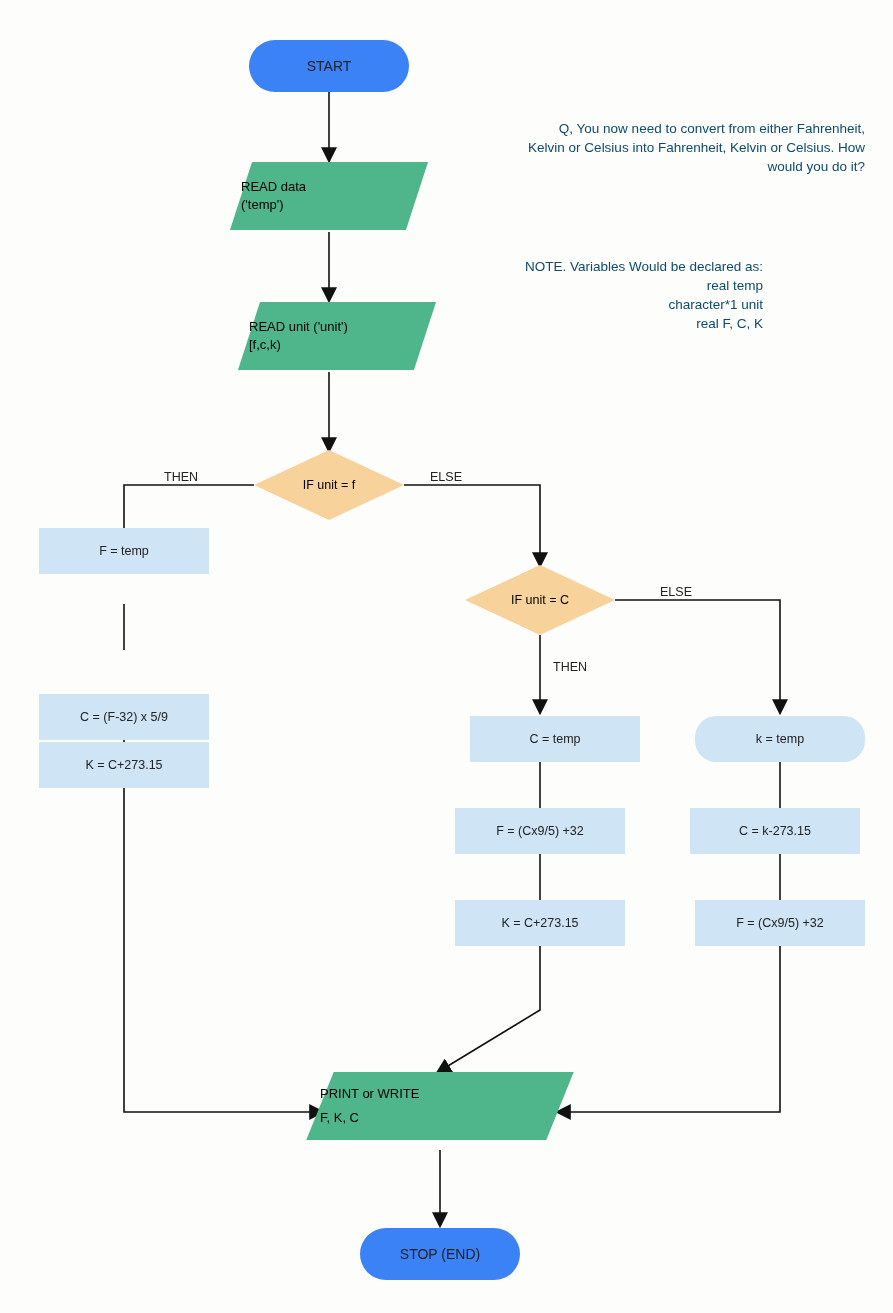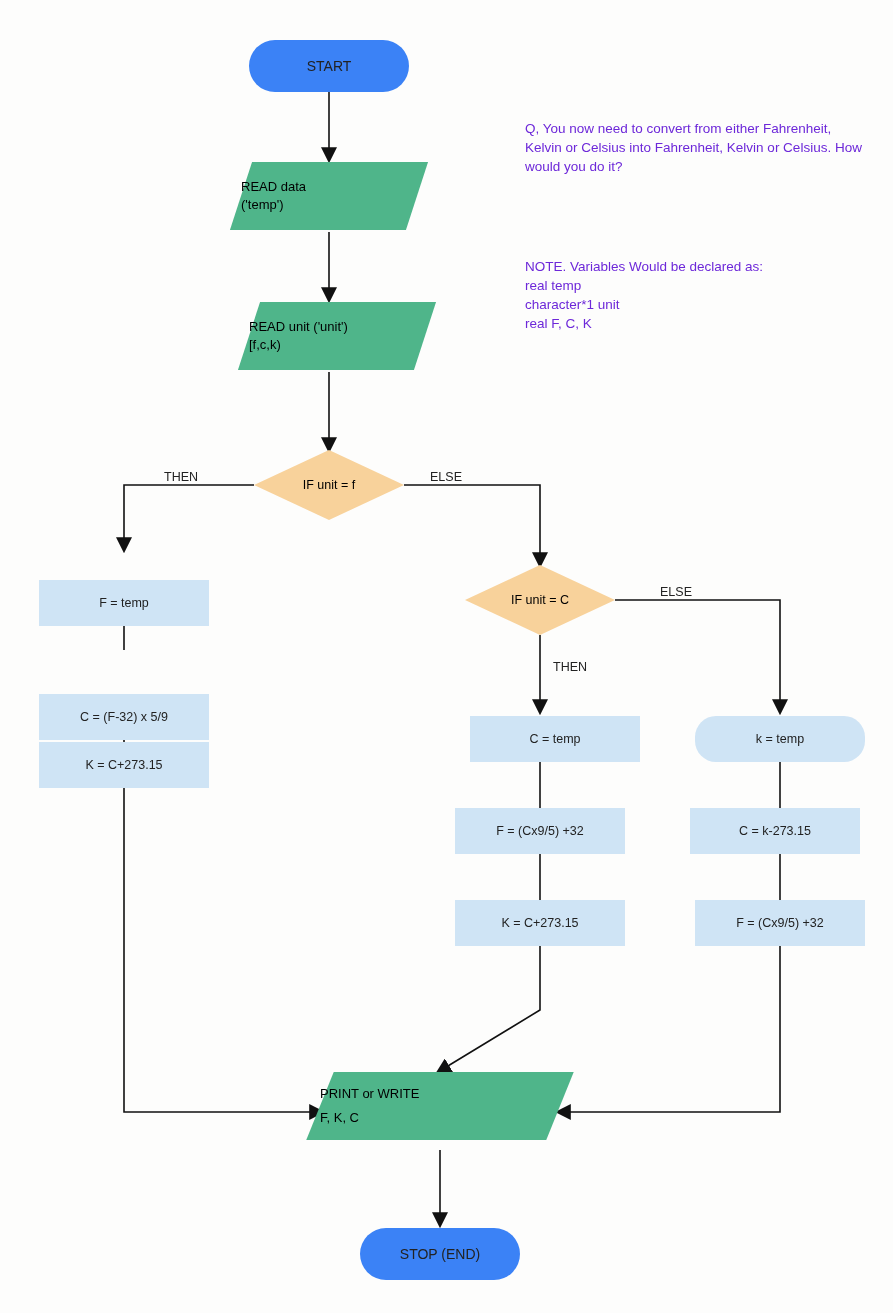--- a/index.html
+++ b/index.html
@@ -76,23 +76,24 @@
     font-size: 12.5px;
   }
   .edge-label {
     position: absolute;
     font-size: 12.5px;
     color: #222;
   }
   .annot {
     position: absolute;
     font-size: 13.5px;
-    color: #6d28d9;
+    color: #0c4a6e;
     line-height: 1.4;
     max-width: 340px;
+    text-align: right;
   }
   svg.arrows {
     position: absolute;
     left: 0; top: 0;
     width: 893px;
     height: 1313px;
     pointer-events: none;
   }
 </style>
 </head>
@@ -161,21 +162,21 @@
   <svg class="decision-bg" viewBox="0 0 150 70" preserveAspectRatio="none">
     <polygon points="75,0 150,35 75,70 0,35" fill="#f8d29b"></polygon>
   </svg>
   <div class="dlabel">
       <span>IF unit = f</span>
     </div>
 </div>
 <div class="edge-label" style="left:164px; top:470px;">THEN</div>
 <div class="edge-label" style="left:430px; top:470px;">ELSE</div>
 
-<div class="node process" style="left:39px; top:580px;">
+<div class="node process" style="left:39px; top:528px;">
   <span>F = temp</span>
 </div>
 <div class="node process" style="left:39px; top:650px;margin-top:44px;">
   <span>C = (F-32) x 5/9</span>
 </div>
 <div class="node process" style="left:39px; top:742px;">
   <span>K = C+273.15</span>
 </div>
 
 <div class="decision" style="left:465px; top:565px;">

